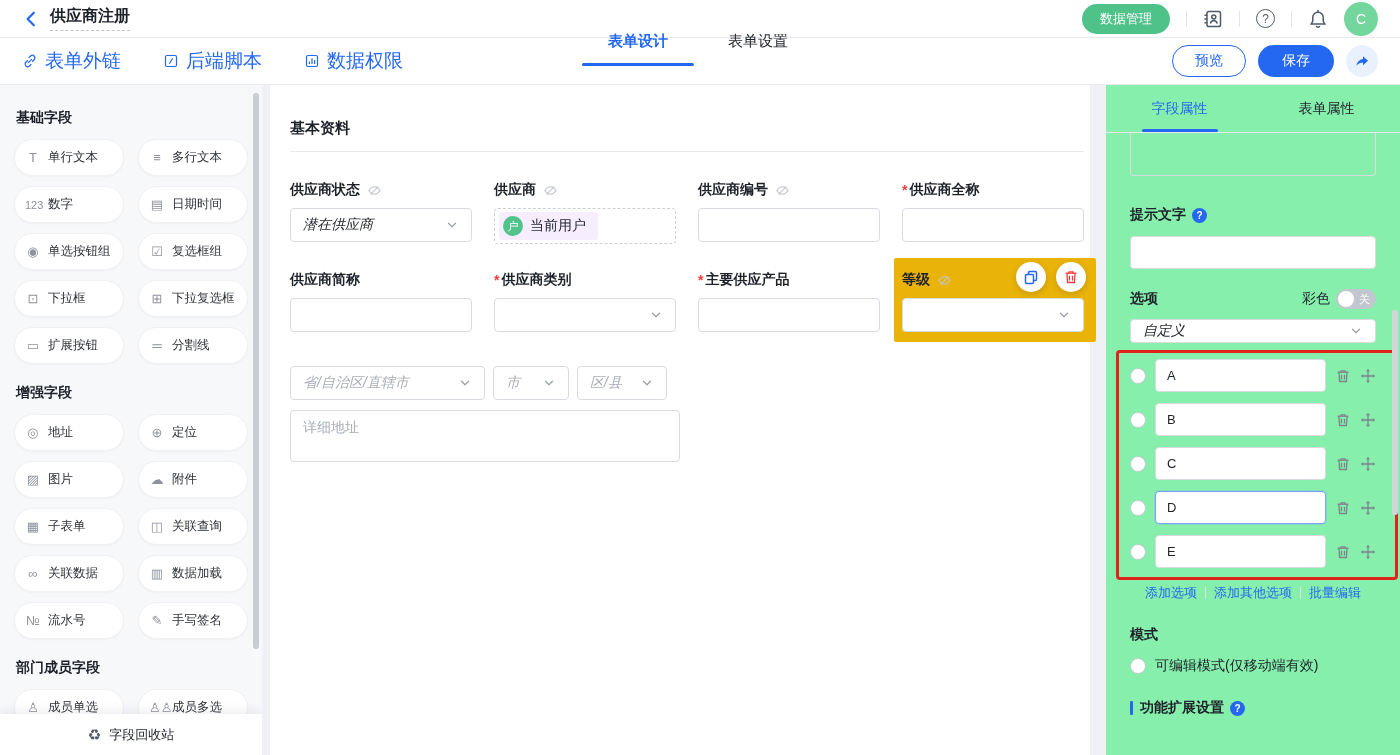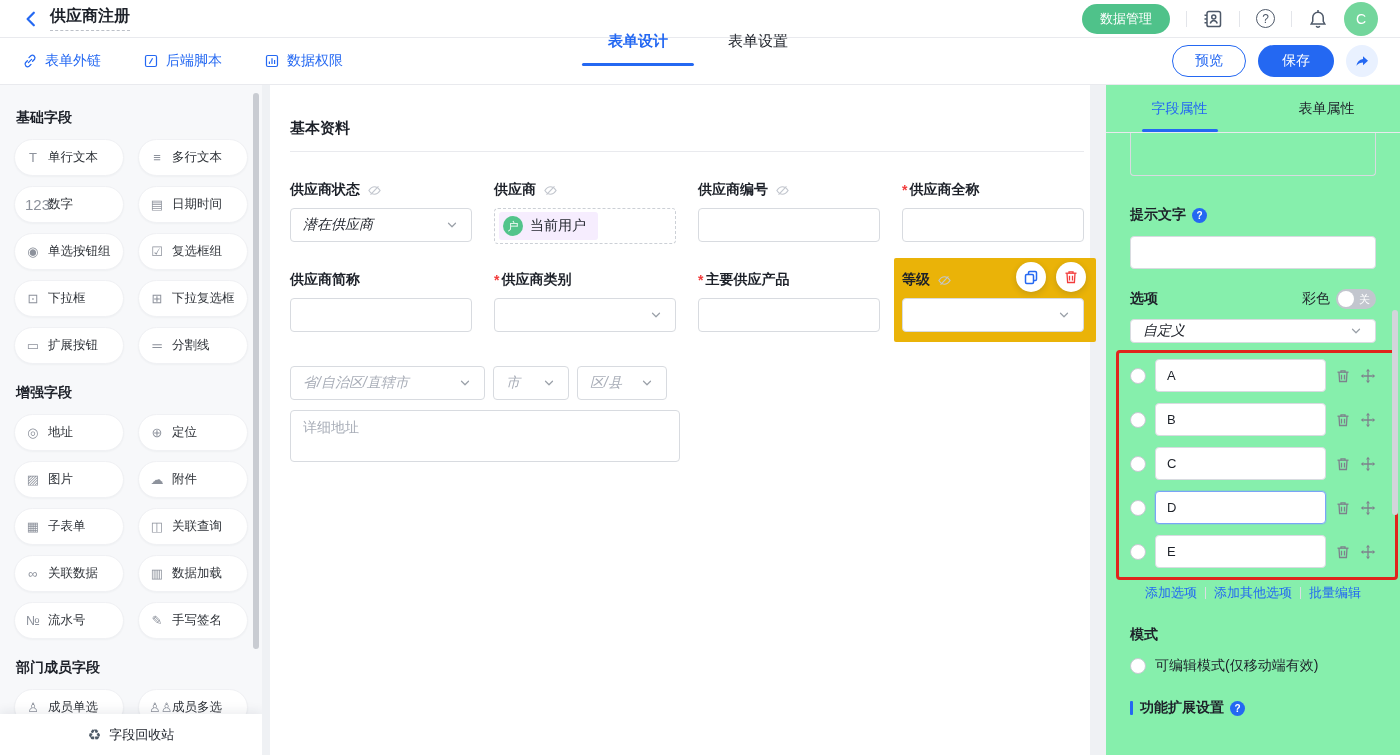--- a/index.html
+++ b/index.html
@@ -17,21 +17,21 @@
   .htab.active::after { content:""; position:absolute; left:-12px; right:-12px; bottom:0; height:3px; background:#2468f2; border-radius:2px; }
   .hdr-right { margin-left:auto; display:flex; align-items:center; gap:16px; }
   .btn-green { background:#4fc28a; color:#fff; font-size:13px; height:30px; padding:0 18px; border:none; border-radius:15px; cursor:pointer; }
   .vdiv { width:1px; height:16px; background:#e3e5ea; }
   .hicon { width:20px; height:20px; color:#4e5969; cursor:pointer; }
   .help-circ { width:19px; height:19px; border:1.5px solid #4e5969; border-radius:50%; display:flex; align-items:center; justify-content:center; font-size:12px; color:#4e5969; cursor:pointer; }
   .avatar { width:34px; height:34px; border-radius:50%; background:#73d69c; color:#fff; font-size:14px; display:flex; align-items:center; justify-content:center; cursor:pointer; }
 
   
   .tbar { height:47px; background:#fff; border-bottom:1px solid #e9eaee; display:flex; align-items:center; padding:0 22px; flex:0 0 auto; }
-  .tlink { display:flex; align-items:center; gap:7px; color:#2468f2; font-size:14px; margin-right:42px; cursor:pointer; }
+  .tlink { display:flex; align-items:center; gap:7px; color:#2468f2; font-size:19px; margin-right:42px; cursor:pointer; }
   .tlink svg { width:16px; height:16px; }
   .tbar-right { margin-left:auto; display:flex; align-items:center; gap:12px; }
   .btn-outline { height:32px; padding:0 22px; border-radius:16px; border:1px solid #2468f2; color:#2468f2; background:#fff; font-size:14px; cursor:pointer; }
   .btn-primary { height:32px; padding:0 24px; border-radius:16px; border:none; color:#fff; background:#2468f2; font-size:14px; cursor:pointer; }
   .btn-share { width:32px; height:32px; border-radius:50%; border:none; background:#e9f1ff; color:#2468f2; display:flex; align-items:center; justify-content:center; cursor:pointer; }
   .btn-share svg { width:16px; height:16px; }
 
   
   .main { flex:1; display:flex; min-height:0; }
 
@@ -233,21 +233,21 @@
       <div class="pill-grid">
         <div class="pill">
             <span class="glyph">T</span>
             <span>单行文本</span>
           </div>
         <div class="pill">
             <span class="glyph">≡</span>
             <span>多行文本</span>
           </div>
         <div class="pill">
-            <span class="glyph" style="font-size:15px">123</span>
+            <span class="glyph" style="font-size:11px">123</span>
             <span>数字</span>
           </div>
         <div class="pill">
             <span class="glyph">▤</span>
             <span>日期时间</span>
           </div>
         <div class="pill">
             <span class="glyph">◉</span>
             <span>单选按钮组</span>
           </div>

